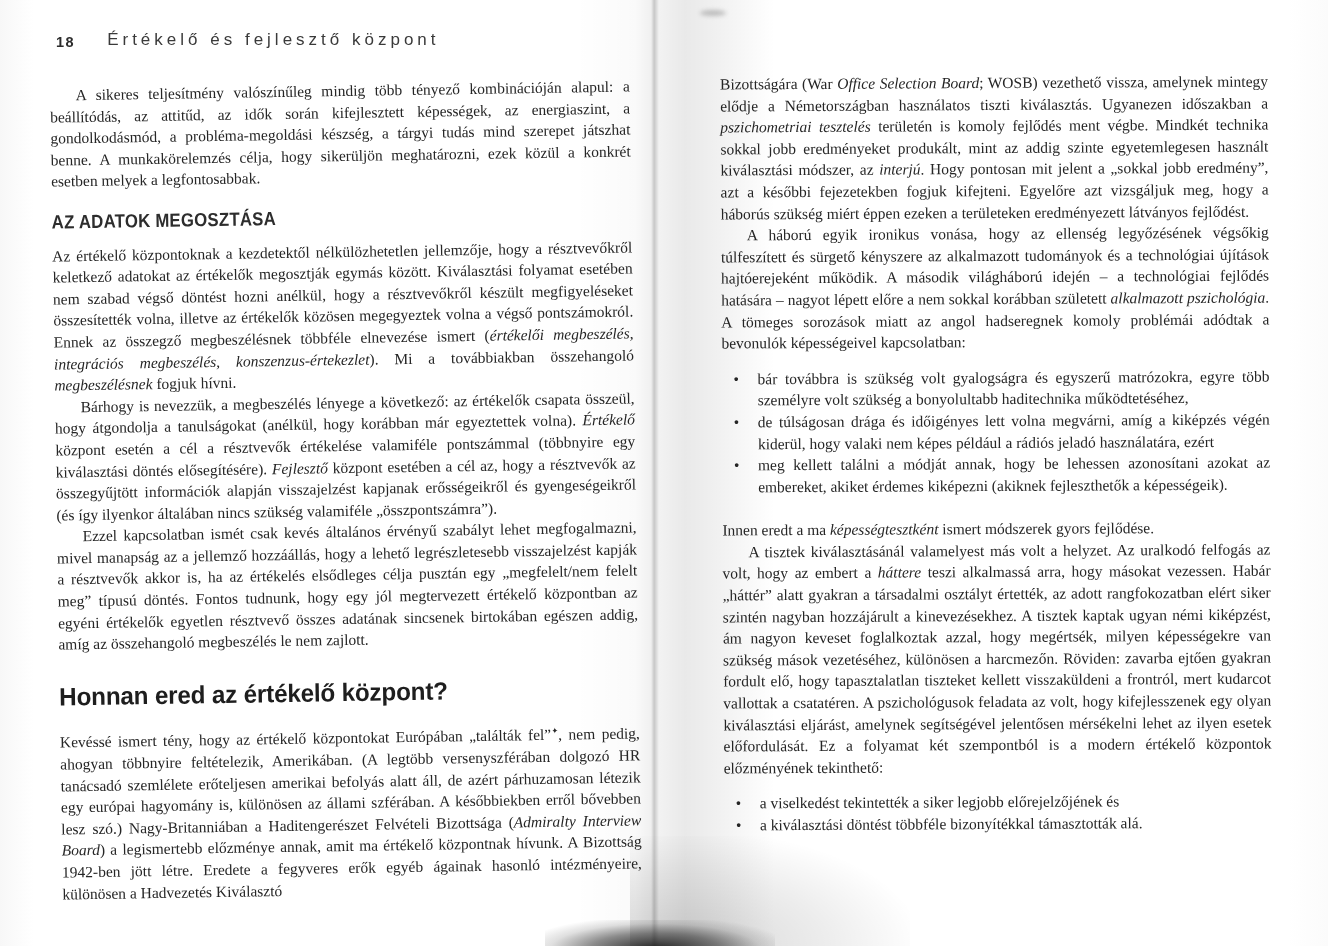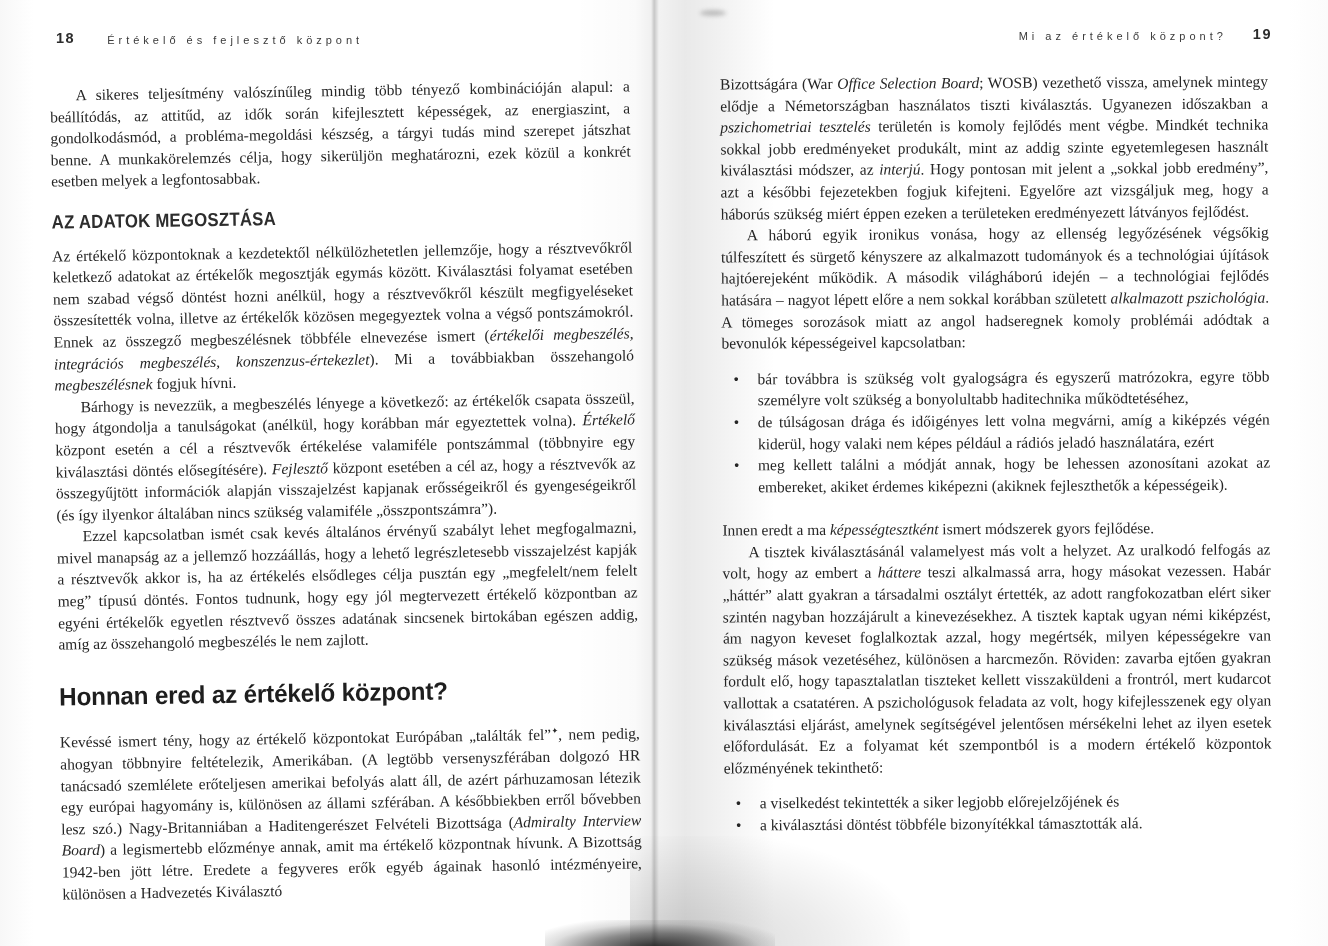--- a/index.html
+++ b/index.html
@@ -8,21 +8,21 @@
     font-family:"Liberation Serif", serif;
     background:#ffffff;
     overflow:hidden;
   }
   .scene{position:relative;width:1328px;height:946px;background:linear-gradient(to right,#f7f7f7 0,#ffffff 2.5%,#ffffff 97%,#fbfbfb 100%);}
 
   
   .hdr{position:absolute;display:flex;align-items:flex-end;}
   .hdr-left{left:56px;top:30px;gap:32px;}
   .hdr-right{left:722px;top:26px;width:550px;justify-content:flex-end;gap:26px;}
-  .running{font-family:"Liberation Sans",sans-serif;font-size:11px;letter-spacing:4px;color:#3a3a3a;font-weight:500;white-space:nowrap;}
+  .running{font-family:"Liberation Sans",sans-serif;font-size:17px;letter-spacing:4px;color:#3a3a3a;font-weight:500;white-space:nowrap;}
   .pagenum{font-family:"Liberation Sans",sans-serif;font-size:14.5px;font-weight:700;letter-spacing:1.5px;color:#2c2c2c;}
 
   
   .textcol{position:absolute;color:#262626;font-size:15.5px;line-height:21.6px;}
   .col-left{left:56px;top:80px;width:580px;transform:rotate(-0.9deg);transform-origin:50% 50%;}
   .col-right{left:722px;top:72px;width:548px;transform:rotate(-0.3deg);transform-origin:50% 50%;}
   .para{margin:0;text-align:justify;}
   .ind{text-indent:26px;}
   .spaced{margin-top:22px;}
   .it{font-style:italic;}
@@ -75,24 +75,20 @@
 </head>
 <body>
 
 <div class="scene">
 
   <div class="hdr hdr-left">
     <span class="pagenum">18</span>
     <span class="running">Értékelő és fejlesztő központ</span>
   </div>
 
-  <div class="hdr hdr-right">
-    <span class="running">Mi az értékelő központ?</span>
-    <span class="pagenum">19</span>
-  </div>
 
   <main class="textcol col-left" id="left-col">
       <p class="para ind">A sikeres teljesítmény valószínűleg mindig több tényező kombinációján alapul: a beállítódás, az attitűd, az idők során kifejlesztett képességek, az energiaszint, a gondolkodásmód, a probléma-megoldási készség, a tárgyi tudás mind szerepet játszhat benne. A munkakörelemzés célja, hogy sikerüljön meghatározni, ezek közül a konkrét esetben melyek a legfontosabbak.</p>
       <h2 class="sec-heading">AZ ADATOK MEGOSZTÁSA</h2>
       <p class="para">Az értékelő központoknak a kezdetektől nélkülözhetetlen jellemzője, hogy a résztvevőkről keletkező adatokat az értékelők megosztják egymás között. Kiválasztási folyamat esetében nem szabad végső döntést hozni anélkül, hogy a résztvevőkről készült megfigyeléseket összesítették volna, illetve az értékelők közösen megegyeztek volna a végső pontszámokról. Ennek az összegző megbeszélésnek többféle elnevezése ismert (<i class="it">értékelői megbeszélés, integrációs megbeszélés, konszenzus-értekezlet</i>). Mi a továbbiakban összehangoló <i class="it">megbeszélésnek</i> fogjuk hívni.</p>
       <p class="para ind">Bárhogy is nevezzük, a megbeszélés lényege a következő: az értékelők csapata összeül, hogy átgondolja a tanulságokat (anélkül, hogy korábban már egyeztettek volna). <i class="it">Értékelő</i> központ esetén a cél a résztvevők értékelése valamiféle pontszámmal (többnyire egy kiválasztási döntés elősegítésére). <i class="it">Fejlesztő</i> központ esetében a cél az, hogy a résztvevők az összegyűjtött információk alapján visszajelzést kapjanak erősségeikről és gyengeségeikről (és így ilyenkor általában nincs szükség valamiféle „összpontszámra”).</p>
       <p class="para ind">Ezzel kapcsolatban ismét csak kevés általános érvényű szabályt lehet megfogalmazni, mivel manapság az a jellemző hozzáállás, hogy a lehető legrészletesebb visszajelzést kapják a résztvevők akkor is, ha az értékelés elsődleges célja pusztán egy „megfelelt/nem felelt meg” típusú döntés. Fontos tudnunk, hogy egy jól megtervezett értékelő központban az egyéni értékelők egyetlen résztvevő összes adatának sincsenek birtokában egészen addig, amíg az összehangoló megbeszélés le nem zajlott.</p>
       <h2 class="chapter-heading">Honnan ered az értékelő központ?</h2>
       <p class="para">Kevéssé ismert tény, hogy az értékelő központokat Európában „találták fel”<sup class="fnote">✦</sup>, nem pedig, ahogyan többnyire feltételezik, Amerikában. (A legtöbb versenyszférában dolgozó HR tanácsadó szemlélete erőteljesen amerikai befolyás alatt áll, de azért párhuzamosan létezik egy európai hagyomány is, különösen az állami szférában. A későbbiekben erről bővebben lesz szó.) Nagy-Britanniában a Haditengerészet Felvételi Bizottsága (<i class="it">Admiralty Interview Board</i>) a legismertebb előzménye annak, amit ma értékelő központnak hívunk. A Bizottság 1942-ben jött létre. Eredete a fegyveres erők egyéb ágainak hasonló intézményeire, különösen a Hadvezetés Kiválasztó</p>
     </main>

